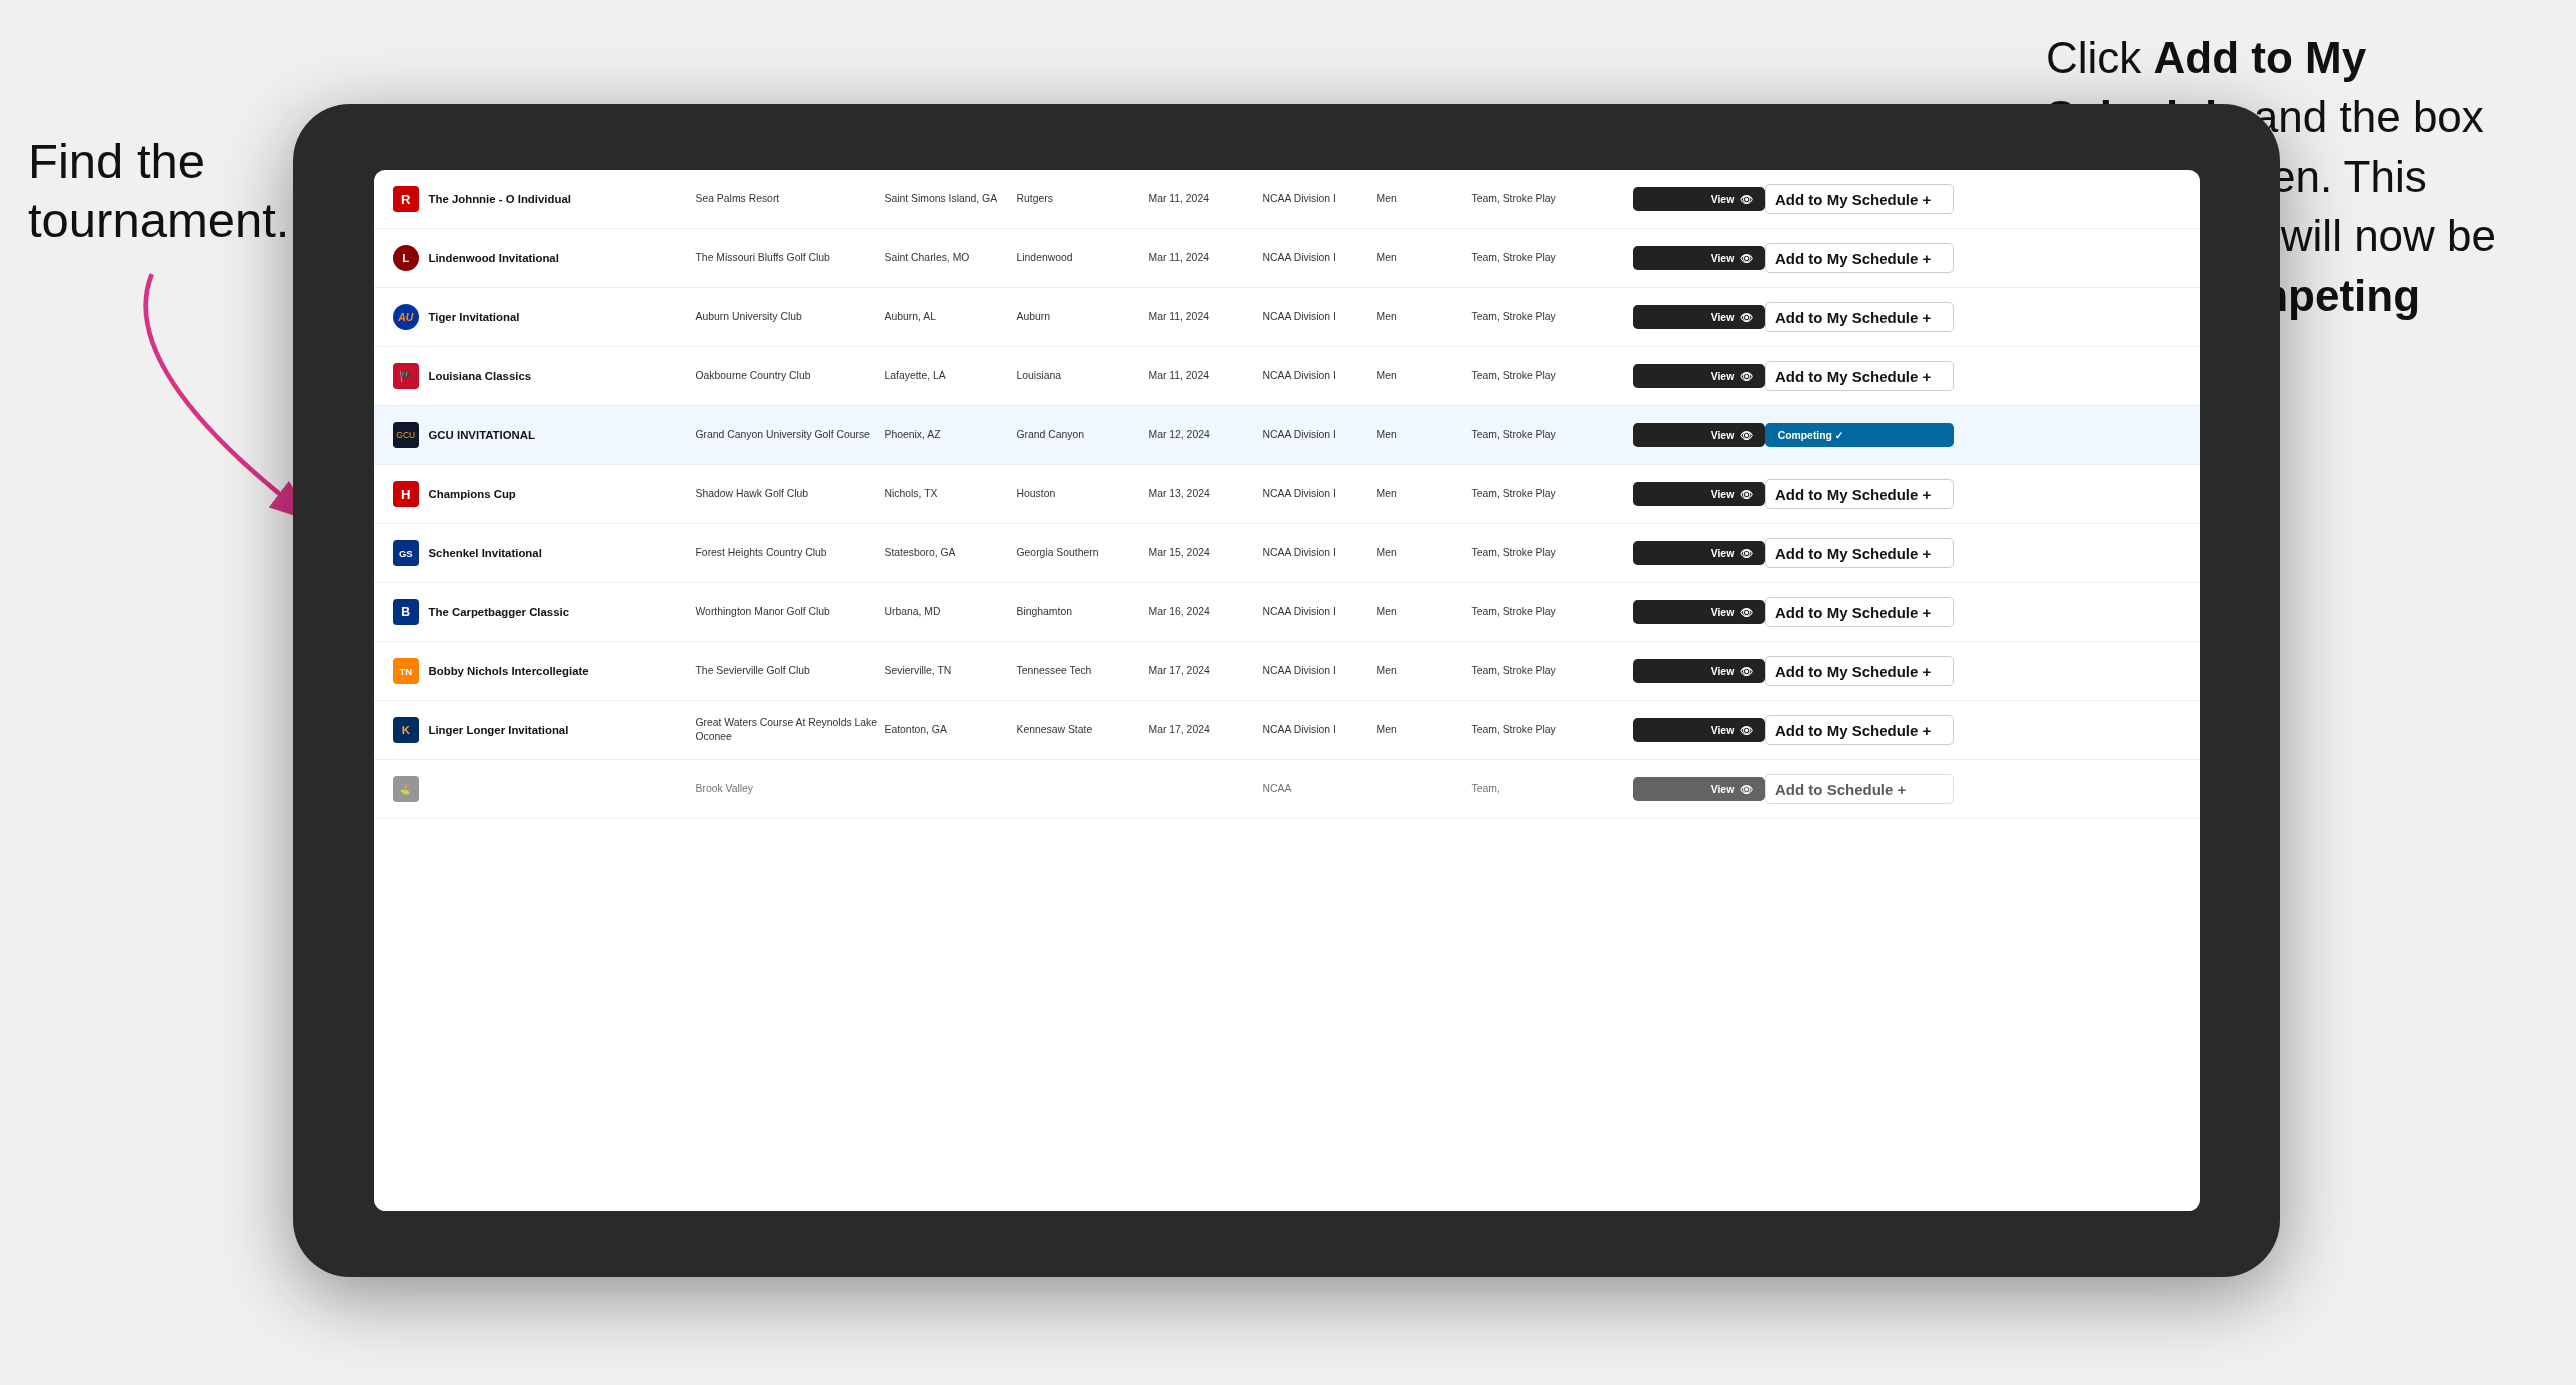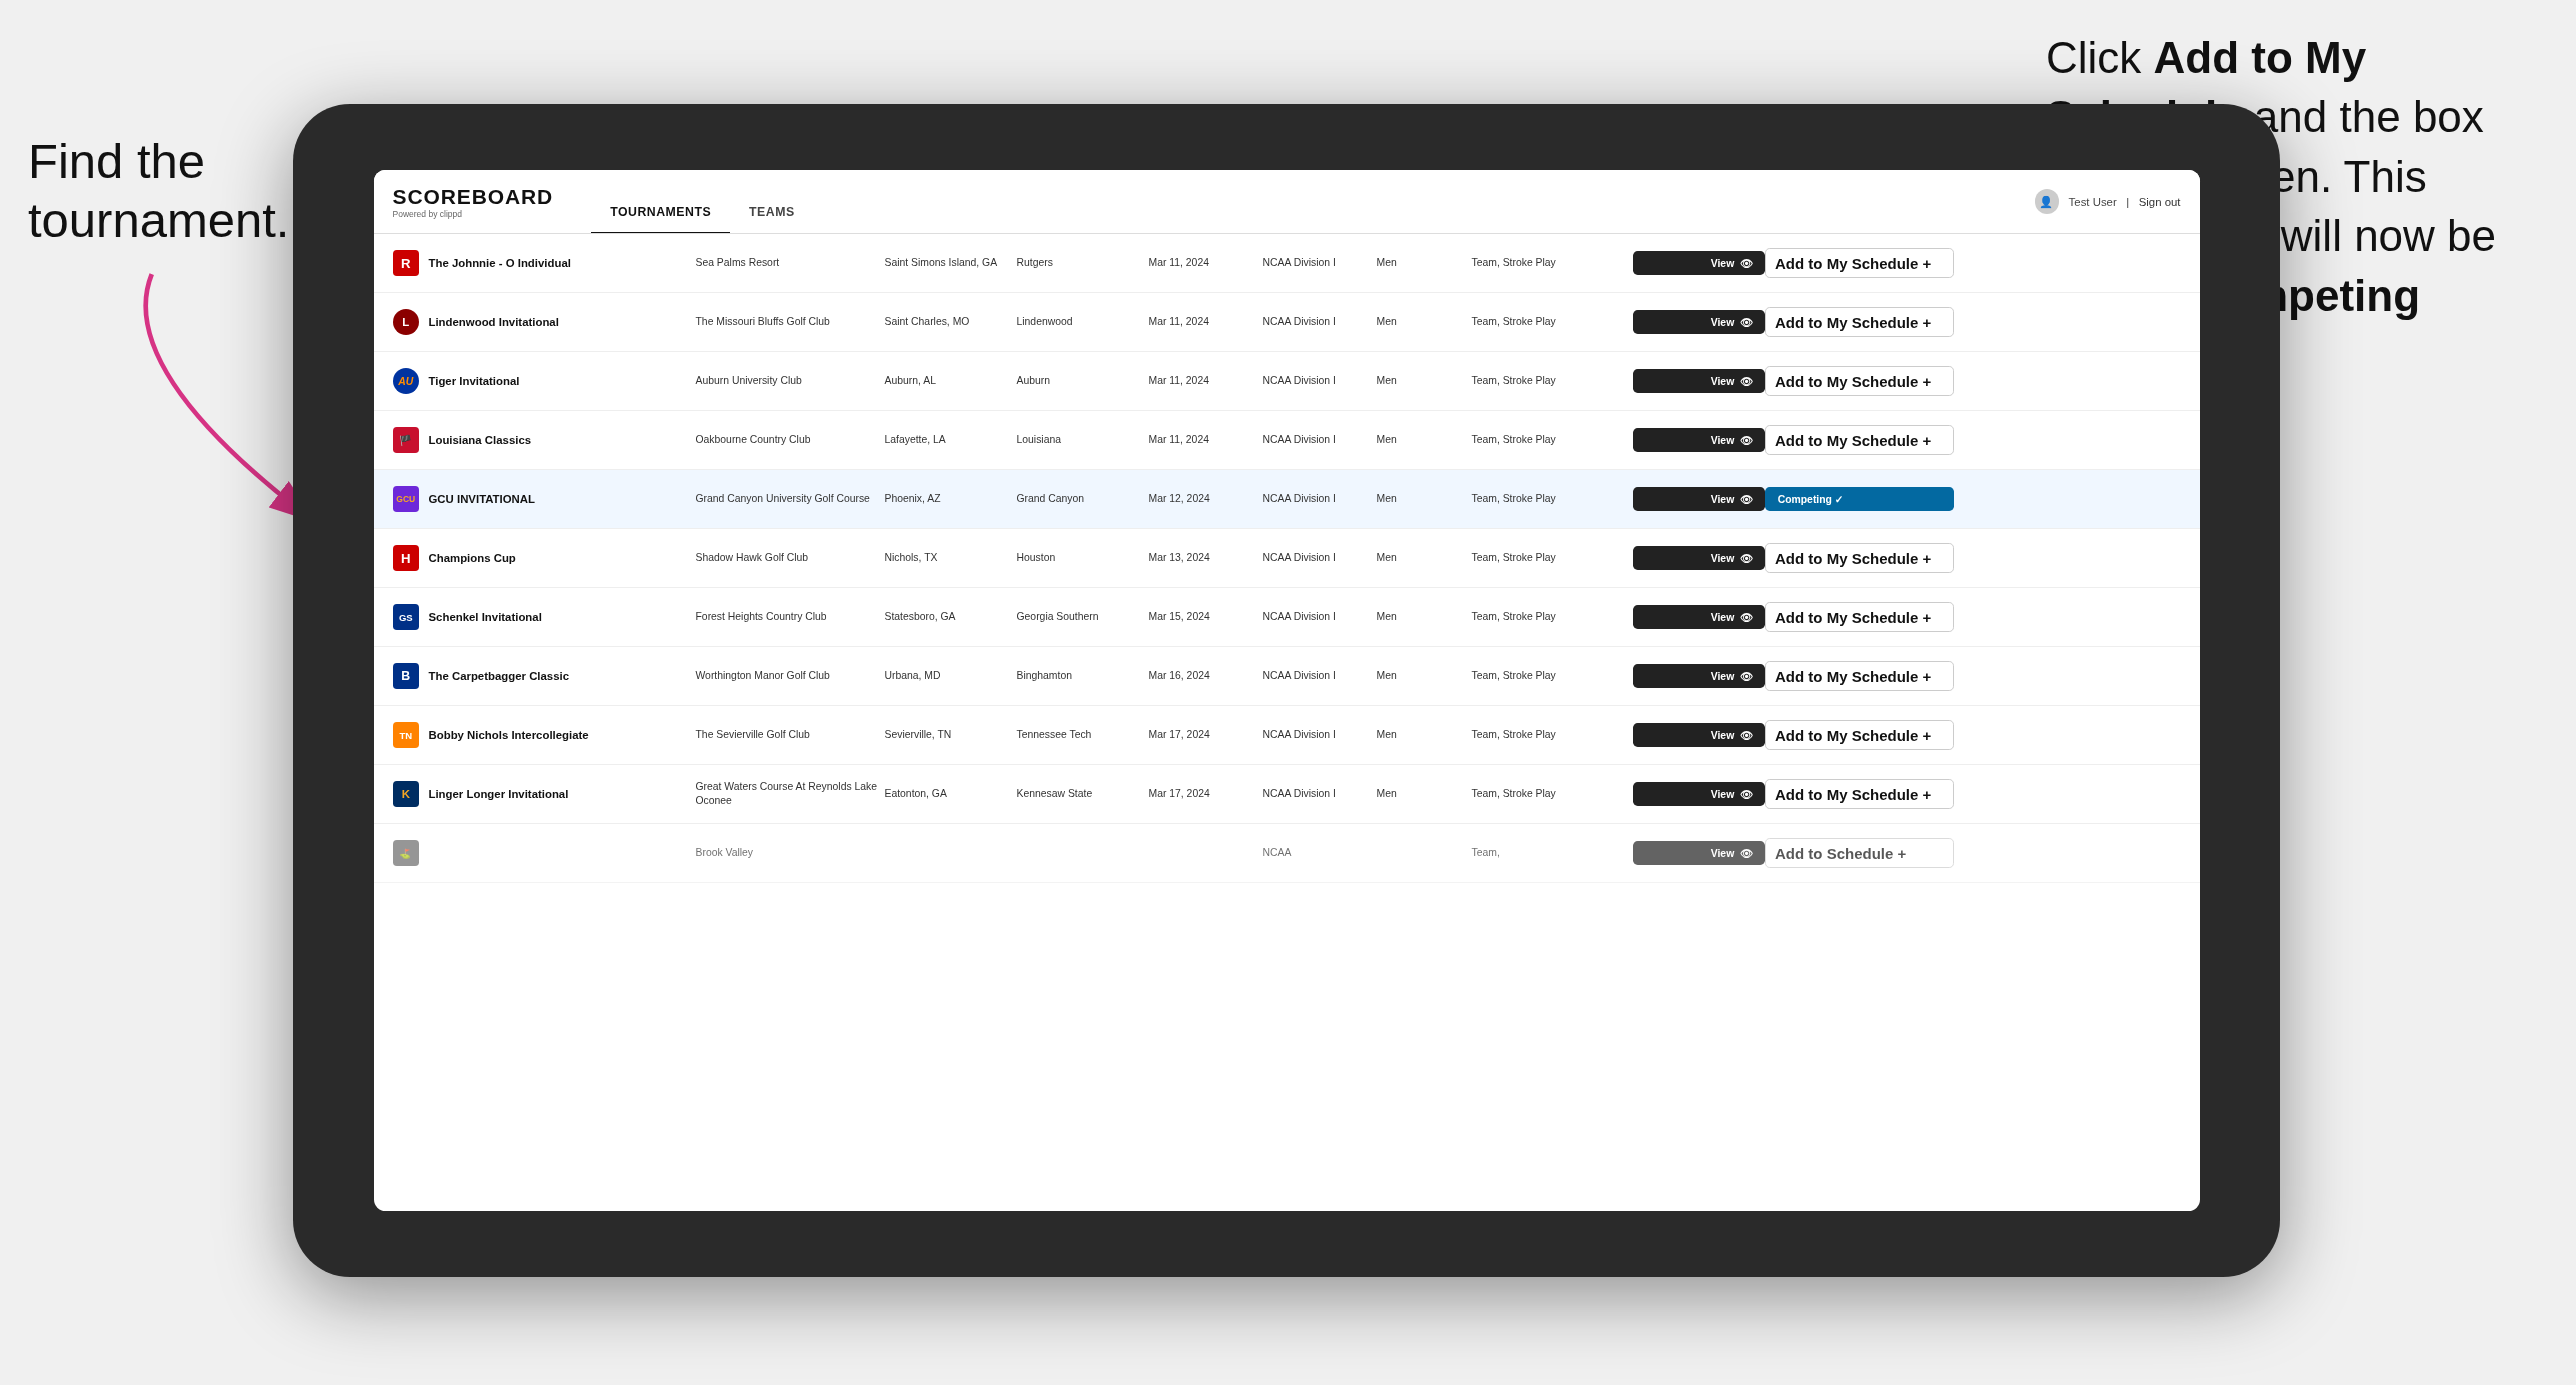--- a/index.html
+++ b/index.html
@@ -240,21 +240,21 @@
       font-weight: 600;
       cursor: pointer;
       white-space: nowrap;
     }
 
     
     .logo-r { background: #cc0000; color: #fff; font-weight: 900; font-size: 13.2px; border-radius: 3.8px; width: 26.5px; height: 26.5px; display: flex; align-items: center; justify-content: center; }
     .logo-l { background: #8B0000; color: #fff; font-weight: 900; font-size: 11.4px; border-radius: 50%; width: 26.5px; height: 26.5px; display: flex; align-items: center; justify-content: center; }
     .logo-au { background: #0033a0; color: #ff8c00; font-weight: 900; font-size: 10.4px; border-radius: 50%; width: 26.5px; height: 26.5px; display: flex; align-items: center; justify-content: center; font-style: italic; }
     .logo-la { background: #c8102e; color: #fff; font-weight: 900; font-size: 10.4px; border-radius: 3.8px; width: 26.5px; height: 26.5px; display: flex; align-items: center; justify-content: center; }
-    .logo-gcu { background: #6d28d9; color: #f5a623; font-weight: 700; font-size: 8.5px; border-radius: 3.8px; width: 26.5px; height: 26.5px; display: flex; align-items: center; justify-content: center; }
+    .logo-gcu { background: #0f172a; color: #f5a623; font-weight: 400; font-size: 8.5px; border-radius: 3.8px; width: 26.5px; height: 26.5px; display: flex; align-items: center; justify-content: center; }
     .logo-h { background: #cc0000; color: #fff; font-weight: 900; font-size: 13.2px; border-radius: 3.8px; width: 26.5px; height: 26.5px; display: flex; align-items: center; justify-content: center; }
     .logo-gs { background: #003087; color: #fff; font-weight: 900; font-size: 9.5px; border-radius: 3.8px; width: 26.5px; height: 26.5px; display: flex; align-items: center; justify-content: center; }
     .logo-b { background: #003087; color: #fff; font-weight: 900; font-size: 12.3px; border-radius: 3.8px; width: 26.5px; height: 26.5px; display: flex; align-items: center; justify-content: center; }
     .logo-tn { background: #ff8200; color: #fff; font-weight: 900; font-size: 9.5px; border-radius: 3.8px; width: 26.5px; height: 26.5px; display: flex; align-items: center; justify-content: center; }
     .logo-k { background: #002d62; color: #f5a623; font-weight: 900; font-size: 11.4px; border-radius: 3.8px; width: 26.5px; height: 26.5px; display: flex; align-items: center; justify-content: center; }
     .logo-last { background: #6b6b6b; color: #fff; font-weight: 900; font-size: 9.5px; border-radius: 3.8px; width: 26.5px; height: 26.5px; display: flex; align-items: center; justify-content: center; }
 
     
     .arrow-svg-left {
       position: absolute;
@@ -296,36 +296,20 @@
     <marker id="arrowhead-right" markerWidth="10" markerHeight="7" refX="1" refY="3.5" orient="auto">
       <polygon points="10 0, 0 3.5, 10 7" fill="#d63384"></polygon>
     </marker>
   </defs>
   <path d="M 250 20 Q 280 100 80 220" stroke="#d63384" stroke-width="5" fill="none" marker-end="url(#arrowhead-right)"></path>
 </svg>
 
 <div class="tablet">
   <div class="tablet-screen">
 
-    <div class="header">
-      <div class="logo-area">
-        <span class="logo-scoreboard">SCOREBOARD</span>
-        <span class="logo-sub">Powered by clippd</span>
-      </div>
-      <nav class="nav-tabs">
-        <div class="nav-tab active">TOURNAMENTS</div>
-        <div class="nav-tab">TEAMS</div>
-      </nav>
-      <div class="header-right">
-        <div class="user-icon">👤</div>
-        <span>Test User</span>
-        <span>|</span>
-        <a style="color:#333;text-decoration:none;cursor:pointer;">Sign out</a>
-      </div>
-    </div>
 
     <div class="table-area">
       <div class="table-body">
 
         <div class="table-row">
           <div class="event-cell">
             <div class="logo-r">R</div>
             <span class="event-name">The Johnnie - O Individual</span>
           </div>
           <span class="cell-text">Sea Palms Resort</span>

